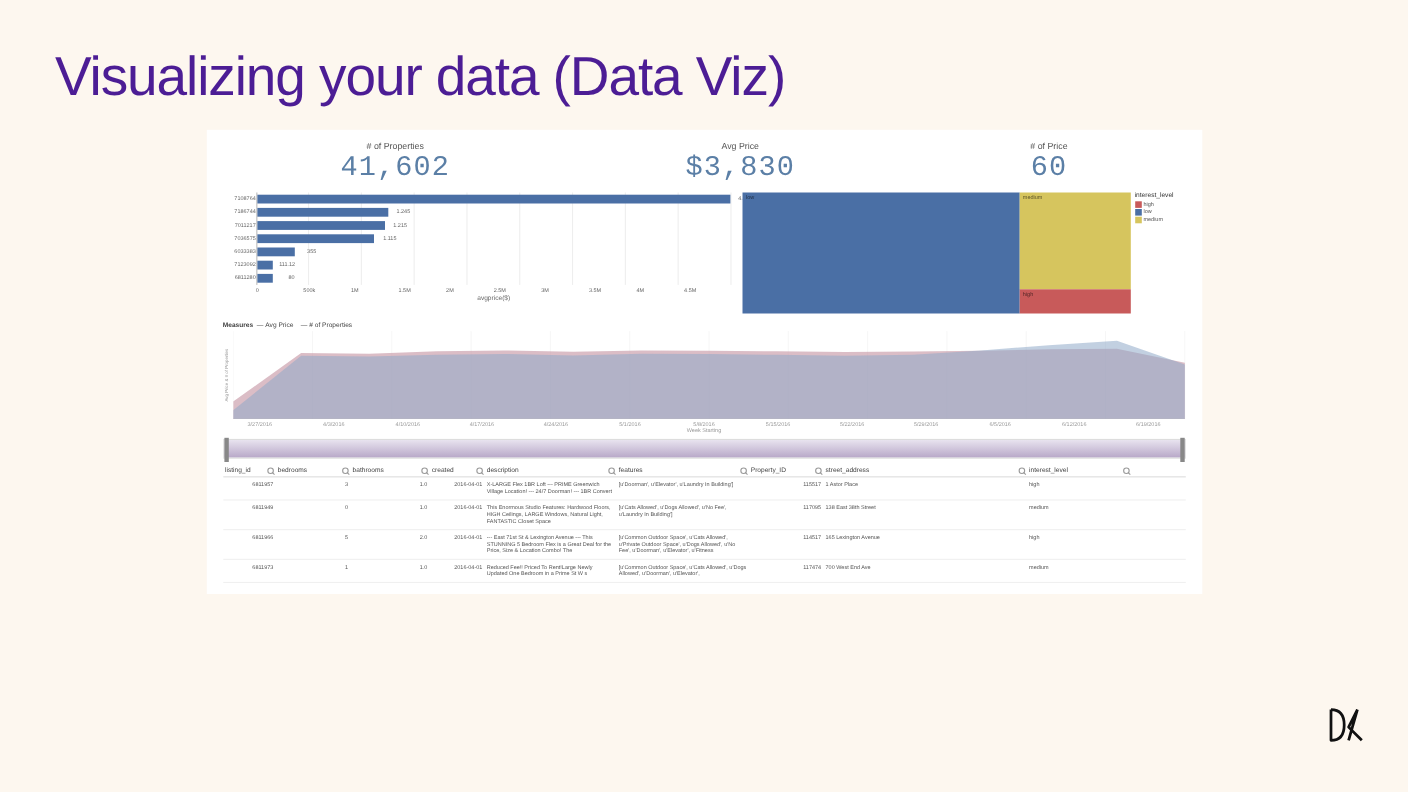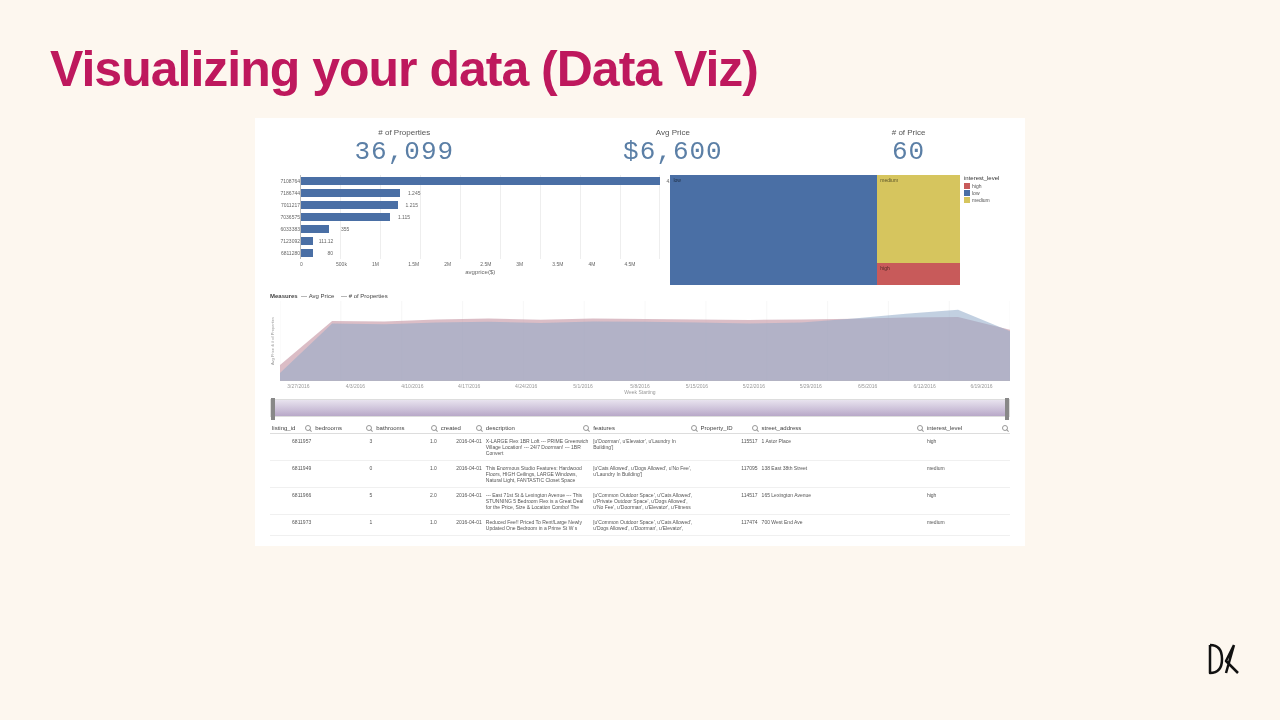--- a/index.html
+++ b/index.html
@@ -1,18 +1,18 @@
 <!DOCTYPE html>
 <html><head>
 <meta charset="utf-8">
 <style>
 * { box-sizing: border-box; margin: 0; padding: 0; }
 body { background: #fdf7ef; font-family: -apple-system, BlinkMacSystemFont, 'Segoe UI', sans-serif; width: 1280px; height: 720px; overflow: hidden; position: relative; }
-.page-title { font-size: 50px; font-weight: 700; color: #be185d; padding: 40px 0 20px 50px; letter-spacing: -1px; }
-.dashboard { background: #fff; margin: 0 auto; width: 770px; padding: 10px 15px; font-size: 8px; color: #444; }
+.page-title { font-size: 50px; font-weight: 400; color: #4c1d95; padding: 40px 0 20px 50px; letter-spacing: -1px; }
+.dashboard { background: #fff; margin: 0 auto; width: 905px; padding: 10px 15px; font-size: 8px; color: #444; }
 .kpis { display: flex; justify-content: space-around; margin-bottom: 8px; }
 .kpi { text-align: center; }
 .kpi-label { font-size: 8px; color: #555; }
 .kpi-value { font-size: 26px; color: #5b7fa6; font-family: 'Courier New', monospace; letter-spacing: 1px; }
 .charts-row { display: flex; gap: 10px; margin-bottom: 8px; }
 .bar-chart { flex: 1.15; position: relative; }
 .bar-chart-inner { display: flex; }
 .bar-labels { width: 30px; display: flex; flex-direction: column; justify-content: space-around; font-size: 5px; text-align: right; color: #666; }
 .bar-labels div { height: 12px; line-height: 12px; }
 .bar-plot { flex: 1; position: relative; border-left: 1px solid #bbb; }
@@ -66,25 +66,25 @@
 </head>
 <body>
 
 <h1 class="page-title">Visualizing your data (Data Viz)</h1>
 
 <div class="dashboard">
 
   <div class="kpis">
     <div class="kpi">
       <div class="kpi-label"># of Properties</div>
-      <div class="kpi-value">36,099</div>
+      <div class="kpi-value">41,602</div>
     </div>
     <div class="kpi">
       <div class="kpi-label">Avg Price</div>
-      <div class="kpi-value">$6,600</div>
+      <div class="kpi-value">$3,830</div>
     </div>
     <div class="kpi">
       <div class="kpi-label"># of Price</div>
       <div class="kpi-value">60</div>
     </div>
   </div>
 
   <div class="charts-row">
     <div class="bar-chart">
       <div class="bar-chart-inner">

